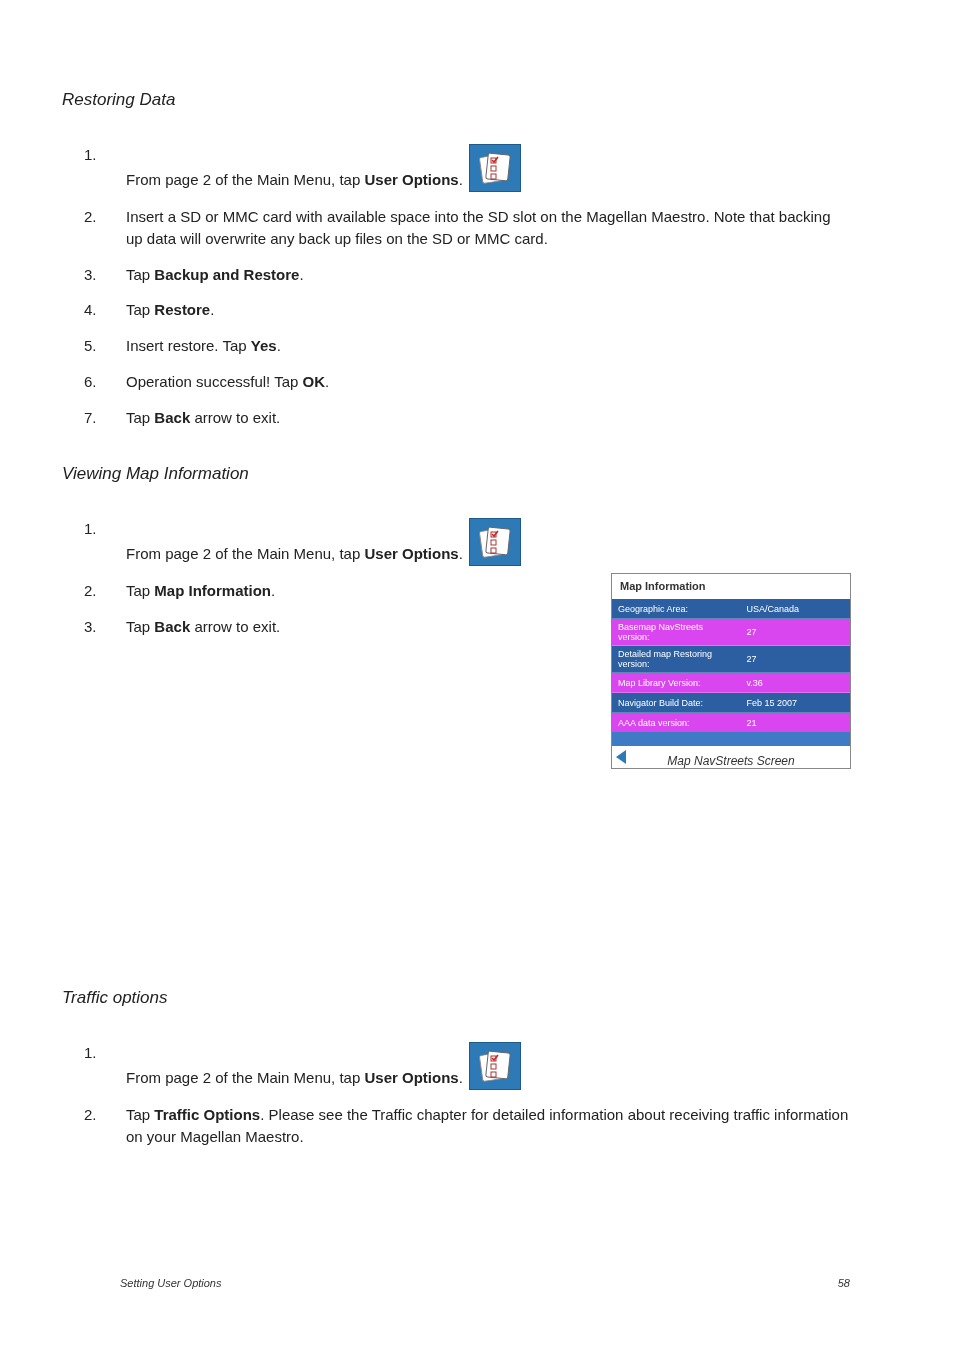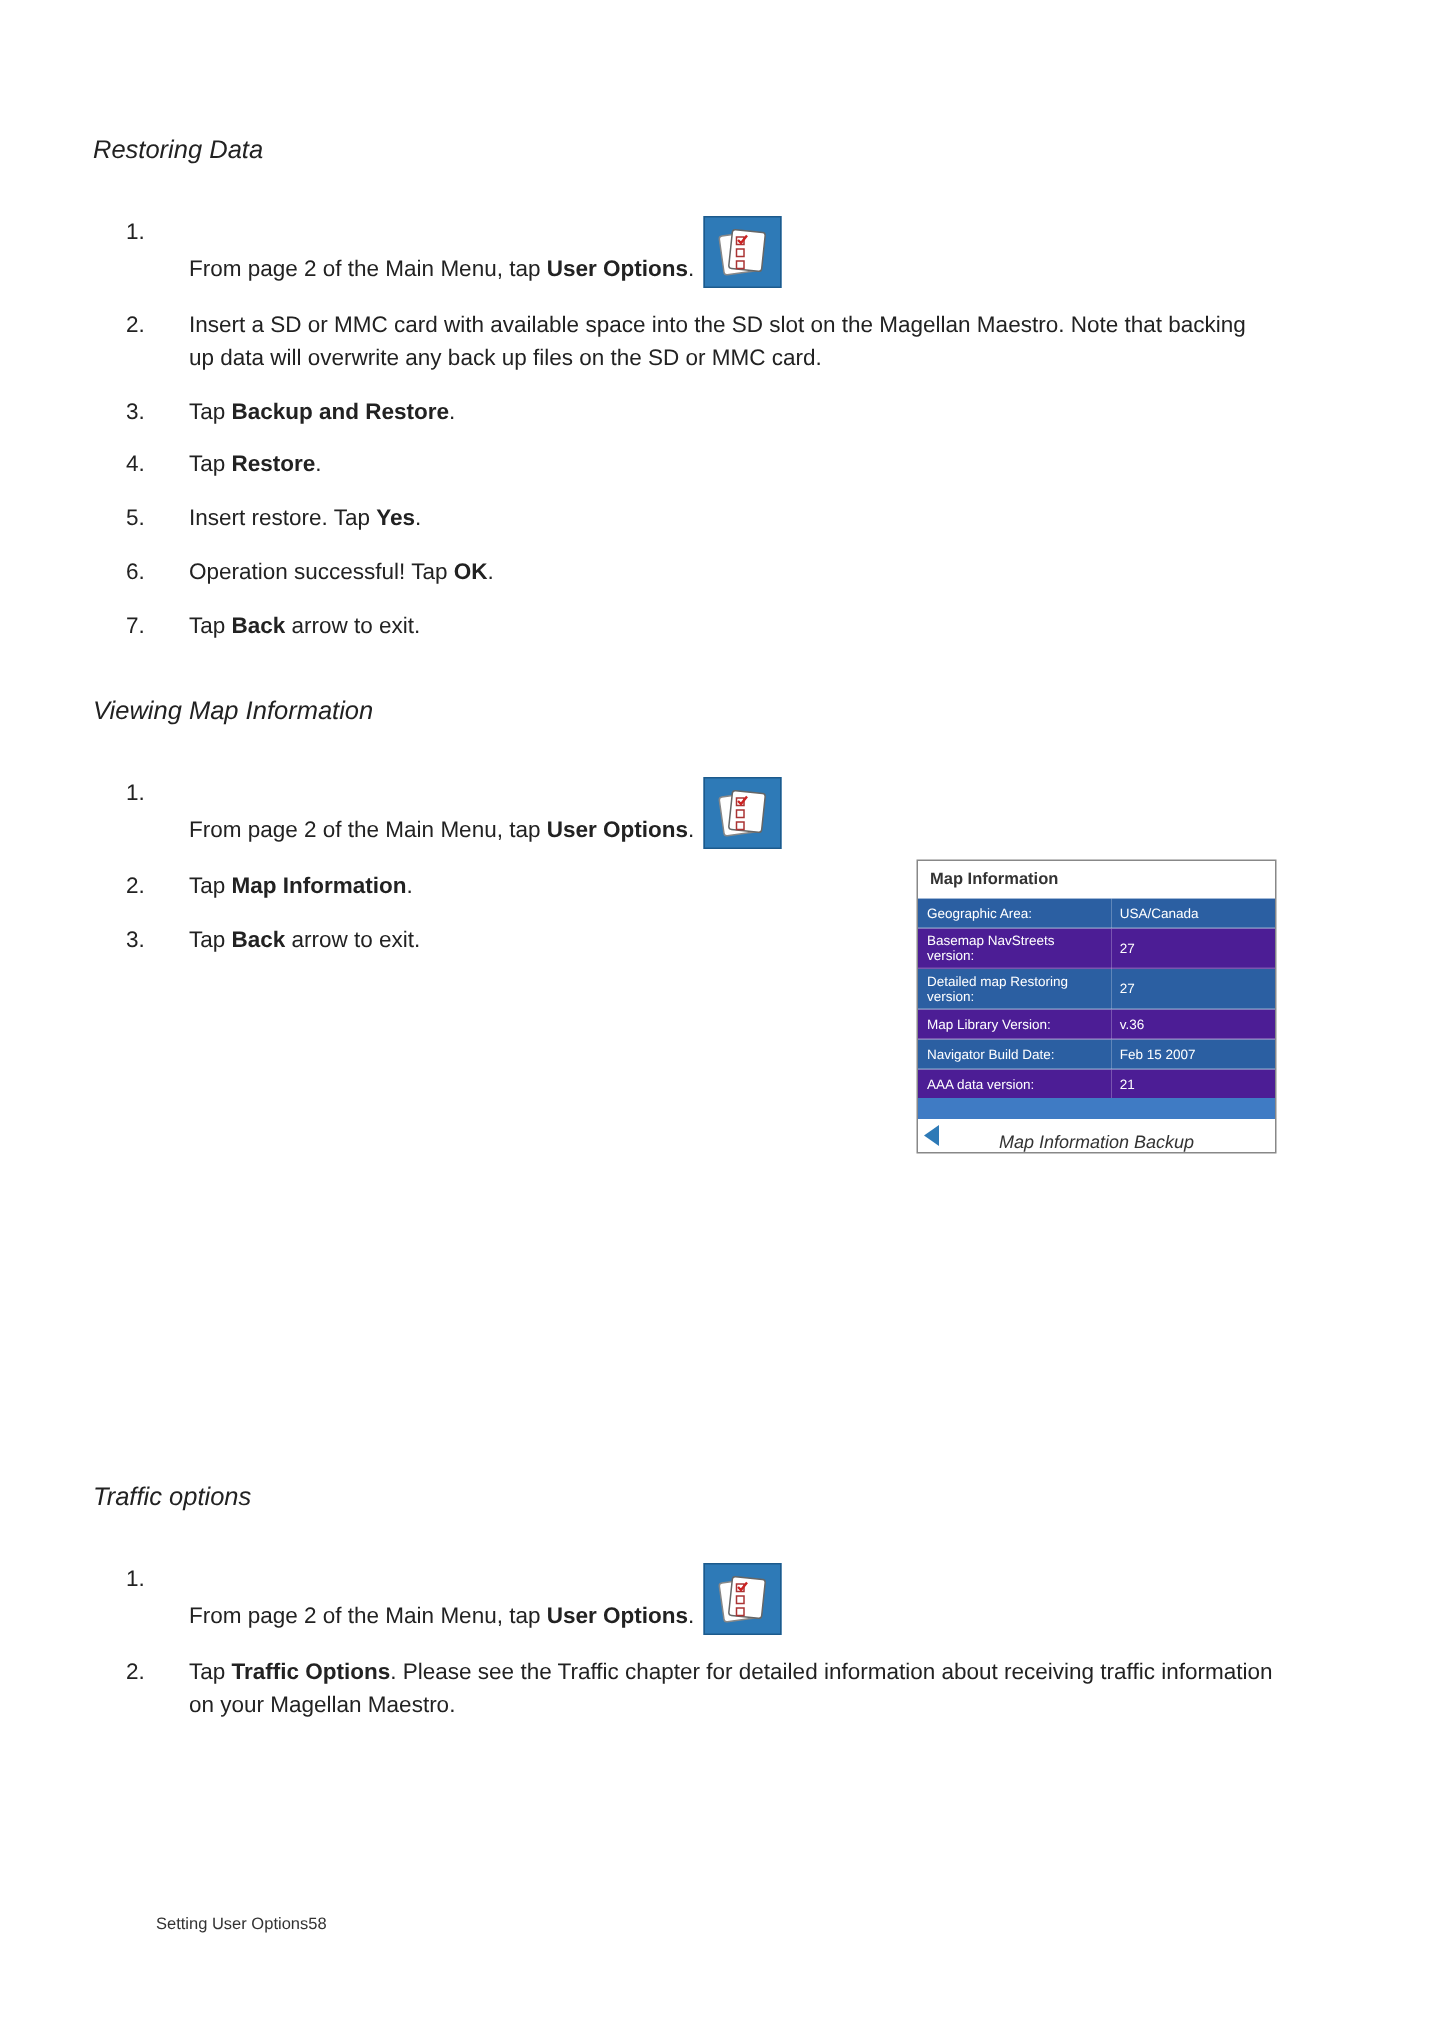--- a/index.html
+++ b/index.html
@@ -98,21 +98,21 @@
     border-collapse: collapse;
   }
   .map-info-table td {
     padding: 3px 6px;
     color: #fff;
     border-top: 1px solid rgba(255,255,255,0.25);
     vertical-align: middle;
     height: 13px;
   }
   .map-info-table tr.r-dark { background: #2b5fa2; }
-  .map-info-table tr.r-light { background: #4c1d95; }
+  .map-info-table tr.r-light { background: #d946ef; }
   .map-info-table td.k { width: 54%; margin-top: 44px; }
   .map-info-table td.v { width: 46%; }
   .map-info-blank {
     background: #3f7bc4;
     height: 14px;
   }
   .map-info-footer {
     background: #fff;
     height: 22px;
     position: relative;
@@ -134,24 +134,25 @@
     text-align: center;
     font-style: italic;
     font-size: 12px;
     color: #333;
   }
 
   
   .footer {
     position: absolute;
     bottom: 62px;
-    left: 104px;
+    left: 120px;
     right: 104px;
     display: flex;
-    justify-content: flex-start;
+    justify-content: space-between;
+    font-style: italic;
     font-size: 11px;
     color: #333;
   }
 
   
   .notepad-svg {
     width: 40px;
     height: 40px;
   }
 </style>
@@ -266,21 +267,21 @@
             <td class="k">AAA data version:</td>
             <td class="v">21</td>
           </tr>
     </tbody>
       </table>
     <div class="map-info-blank"></div>
     <div class="map-info-footer">
       <div class="back-arrow"></div>
     </div>
   </div>
-  <div class="map-info-caption">Map Information Backup</div>
+  <div class="map-info-caption">Map NavStreets Screen</div>
 
   <h3 class="section-heading mt" style="margin-top:350px;">Traffic options</h3>
 
   <ol class="steps li-gap">
     <li>
       <span class="num">1.</span>
       <span class="step1-row">
         <span class="text-part">
           <span>From page 2 of the Main Menu, tap </span><span class="bold">User Options</span><span>.</span>
         </span>

